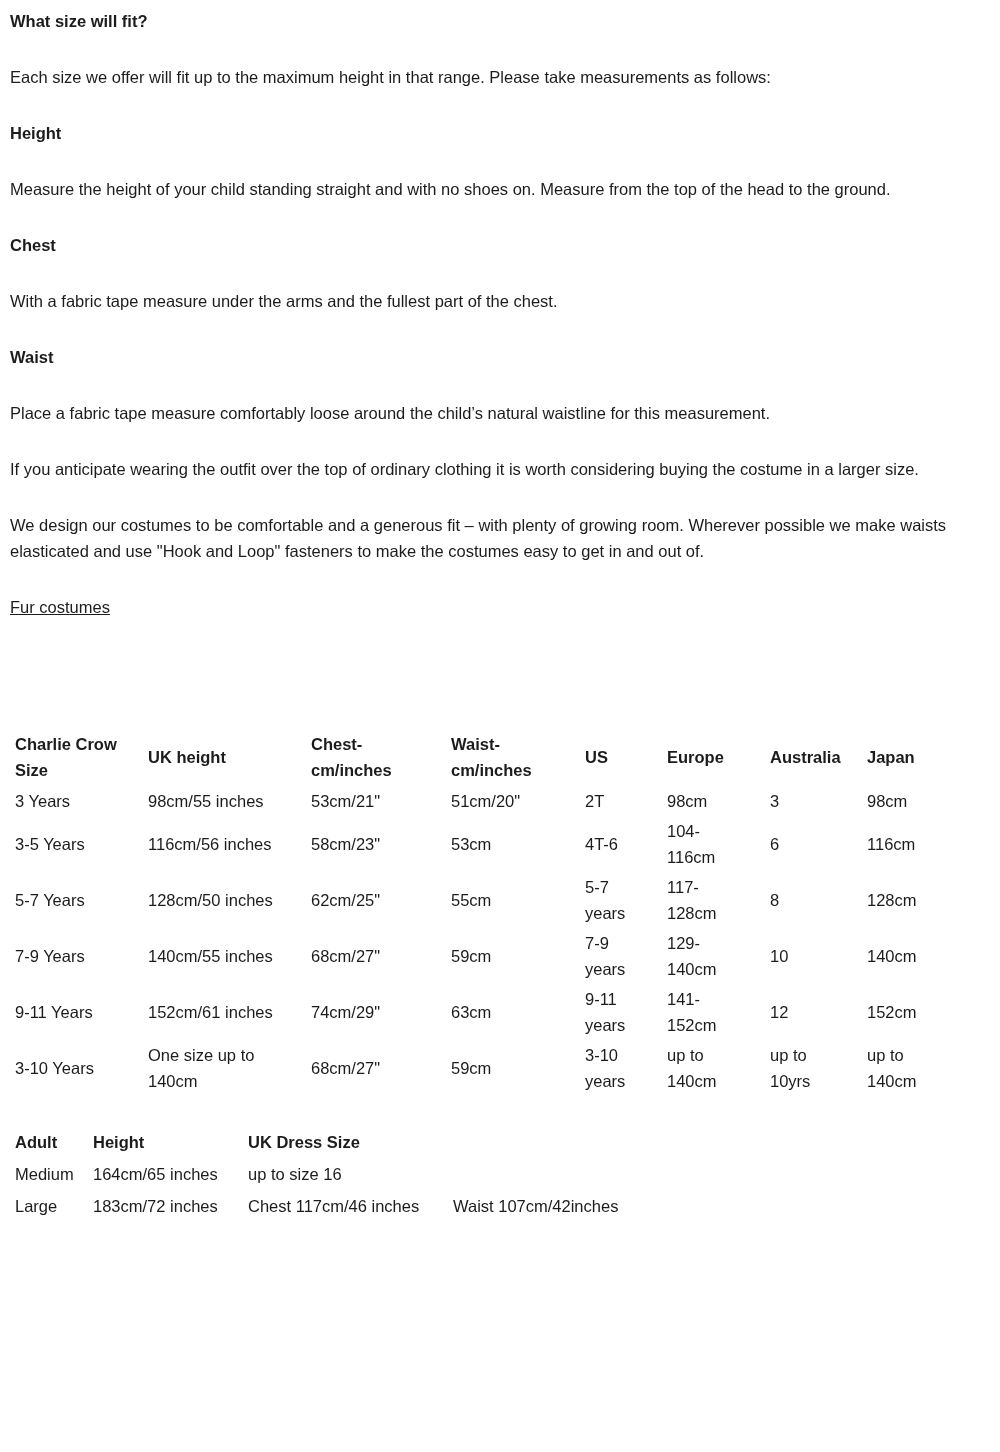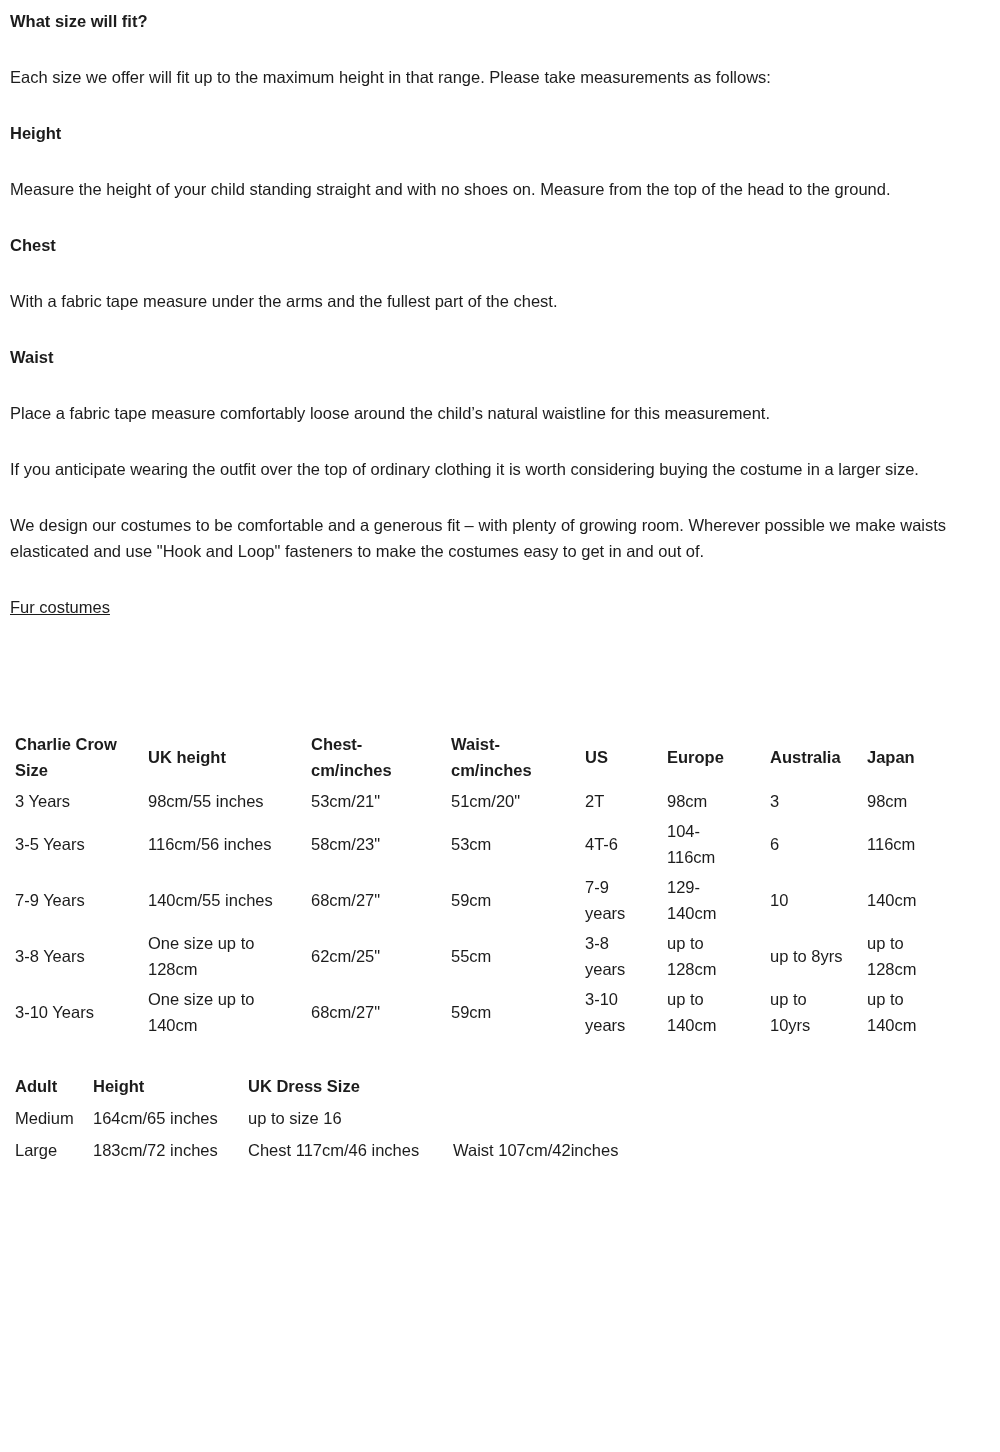--- a/index.html
+++ b/index.html
@@ -134,44 +134,54 @@
           <td>116cm/56 inches</td>
           <td>58cm/23"</td>
           <td>53cm</td>
           <td>4T-6</td>
           <td>104-
 116cm</td>
           <td>6</td>
           <td>116cm</td>
         </tr>
         <tr>
+          <td>5-7 Years</td>
+          <td>128cm/50 inches</td>
+          <td>62cm/25"</td>
+          <td>55cm</td>
+          <td>5-7
+years</td>
+          <td>117-
+128cm</td>
+          <td>8</td>
+          <td>128cm</td>
+        </tr>
+        <tr>
           <td>7-9 Years</td>
           <td>140cm/55 inches</td>
           <td>68cm/27"</td>
           <td>59cm</td>
           <td>7-9
 years</td>
           <td>129-
 140cm</td>
           <td>10</td>
           <td>140cm</td>
         </tr>
         <tr>
-          <td>3-8 Years</td>
-          <td>One size up to
-128cm</td>
-          <td>62cm/25"</td>
-          <td>55cm</td>
-          <td>3-8
-years</td>
-          <td>up to
-128cm</td>
-          <td>up to 8yrs</td>
-          <td>up to
-128cm</td>
+          <td>9-11 Years</td>
+          <td>152cm/61 inches</td>
+          <td>74cm/29"</td>
+          <td>63cm</td>
+          <td>9-11
+years</td>
+          <td>141-
+152cm</td>
+          <td>12</td>
+          <td>152cm</td>
         </tr>
         <tr>
           <td>3-10 Years</td>
           <td>One size up to
 140cm</td>
           <td>68cm/27"</td>
           <td>59cm</td>
           <td>3-10
 years</td>
           <td>up to

